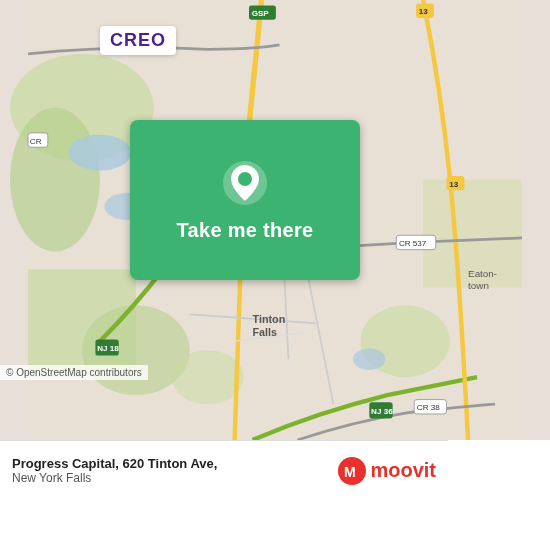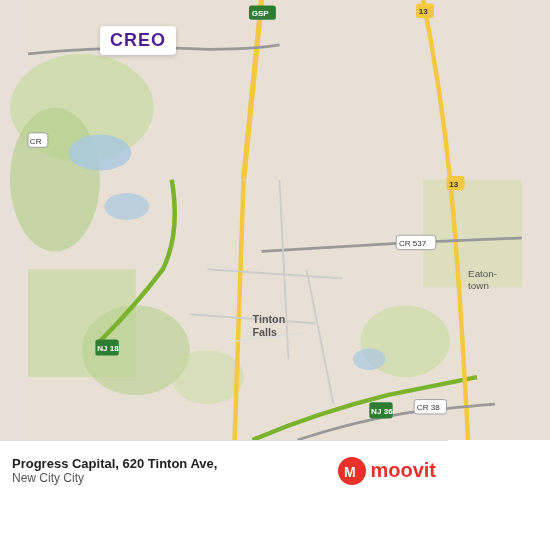--- a/index.html
+++ b/index.html
@@ -203,27 +203,39 @@
     <text x="250" y="374" font-size="12" fill="#555" font-family="Arial" font-weight="bold">Falls</text>
 
     <text x="490" y="308" font-size="11" fill="#555" font-family="Arial">Eaton-</text>
     <text x="490" y="322" font-size="11" fill="#555" font-family="Arial">town</text>
   </svg>
 
   <div id="creo-logo">
     <span>CREO</span>
   </div>
 
-
+  <div id="take-me-there-overlay">
+
+    <svg id="location-pin-icon" viewBox="0 0 48 48" xmlns="http://www.w3.org/2000/svg">
+      <circle cx="24" cy="24" r="22" fill="rgba(255,255,255,0.25)"></circle>
+      <path d="M24 6 C16.27 6 10 12.27 10 20 C10 30 24 42 24 42 C24 42 38 30 38 20 C38 12.27 31.73 6 24 6 Z" fill="white"></path>
+      <circle cx="24" cy="20" r="7" fill="#3cb371"></circle>
+    </svg>
+    <span id="take-me-there-label">Take me there</span>
+  </div>
+
+  <div id="copyright-bar">
+    <span>© OpenStreetMap contributors</span>
+  </div>
 </div>
 
 <div id="bottom-bar">
   <div id="location-info">
     <span id="location-name">Progress Capital, 620 Tinton Ave,</span>
-    <span id="location-city">New City City</span>
+    <span id="location-city">New York Falls</span>
   </div>
   <div id="moovit-logo">
 
     <svg id="moovit-icon" viewBox="0 0 28 28" xmlns="http://www.w3.org/2000/svg">
       <circle cx="14" cy="14" r="14" fill="#e8312a"></circle>
       <text x="6" y="20" font-size="14" fill="white" font-family="Arial" font-weight="bold">M</text>
     </svg>
     <span id="moovit-text">moovit</span>
   </div>
 </div>

